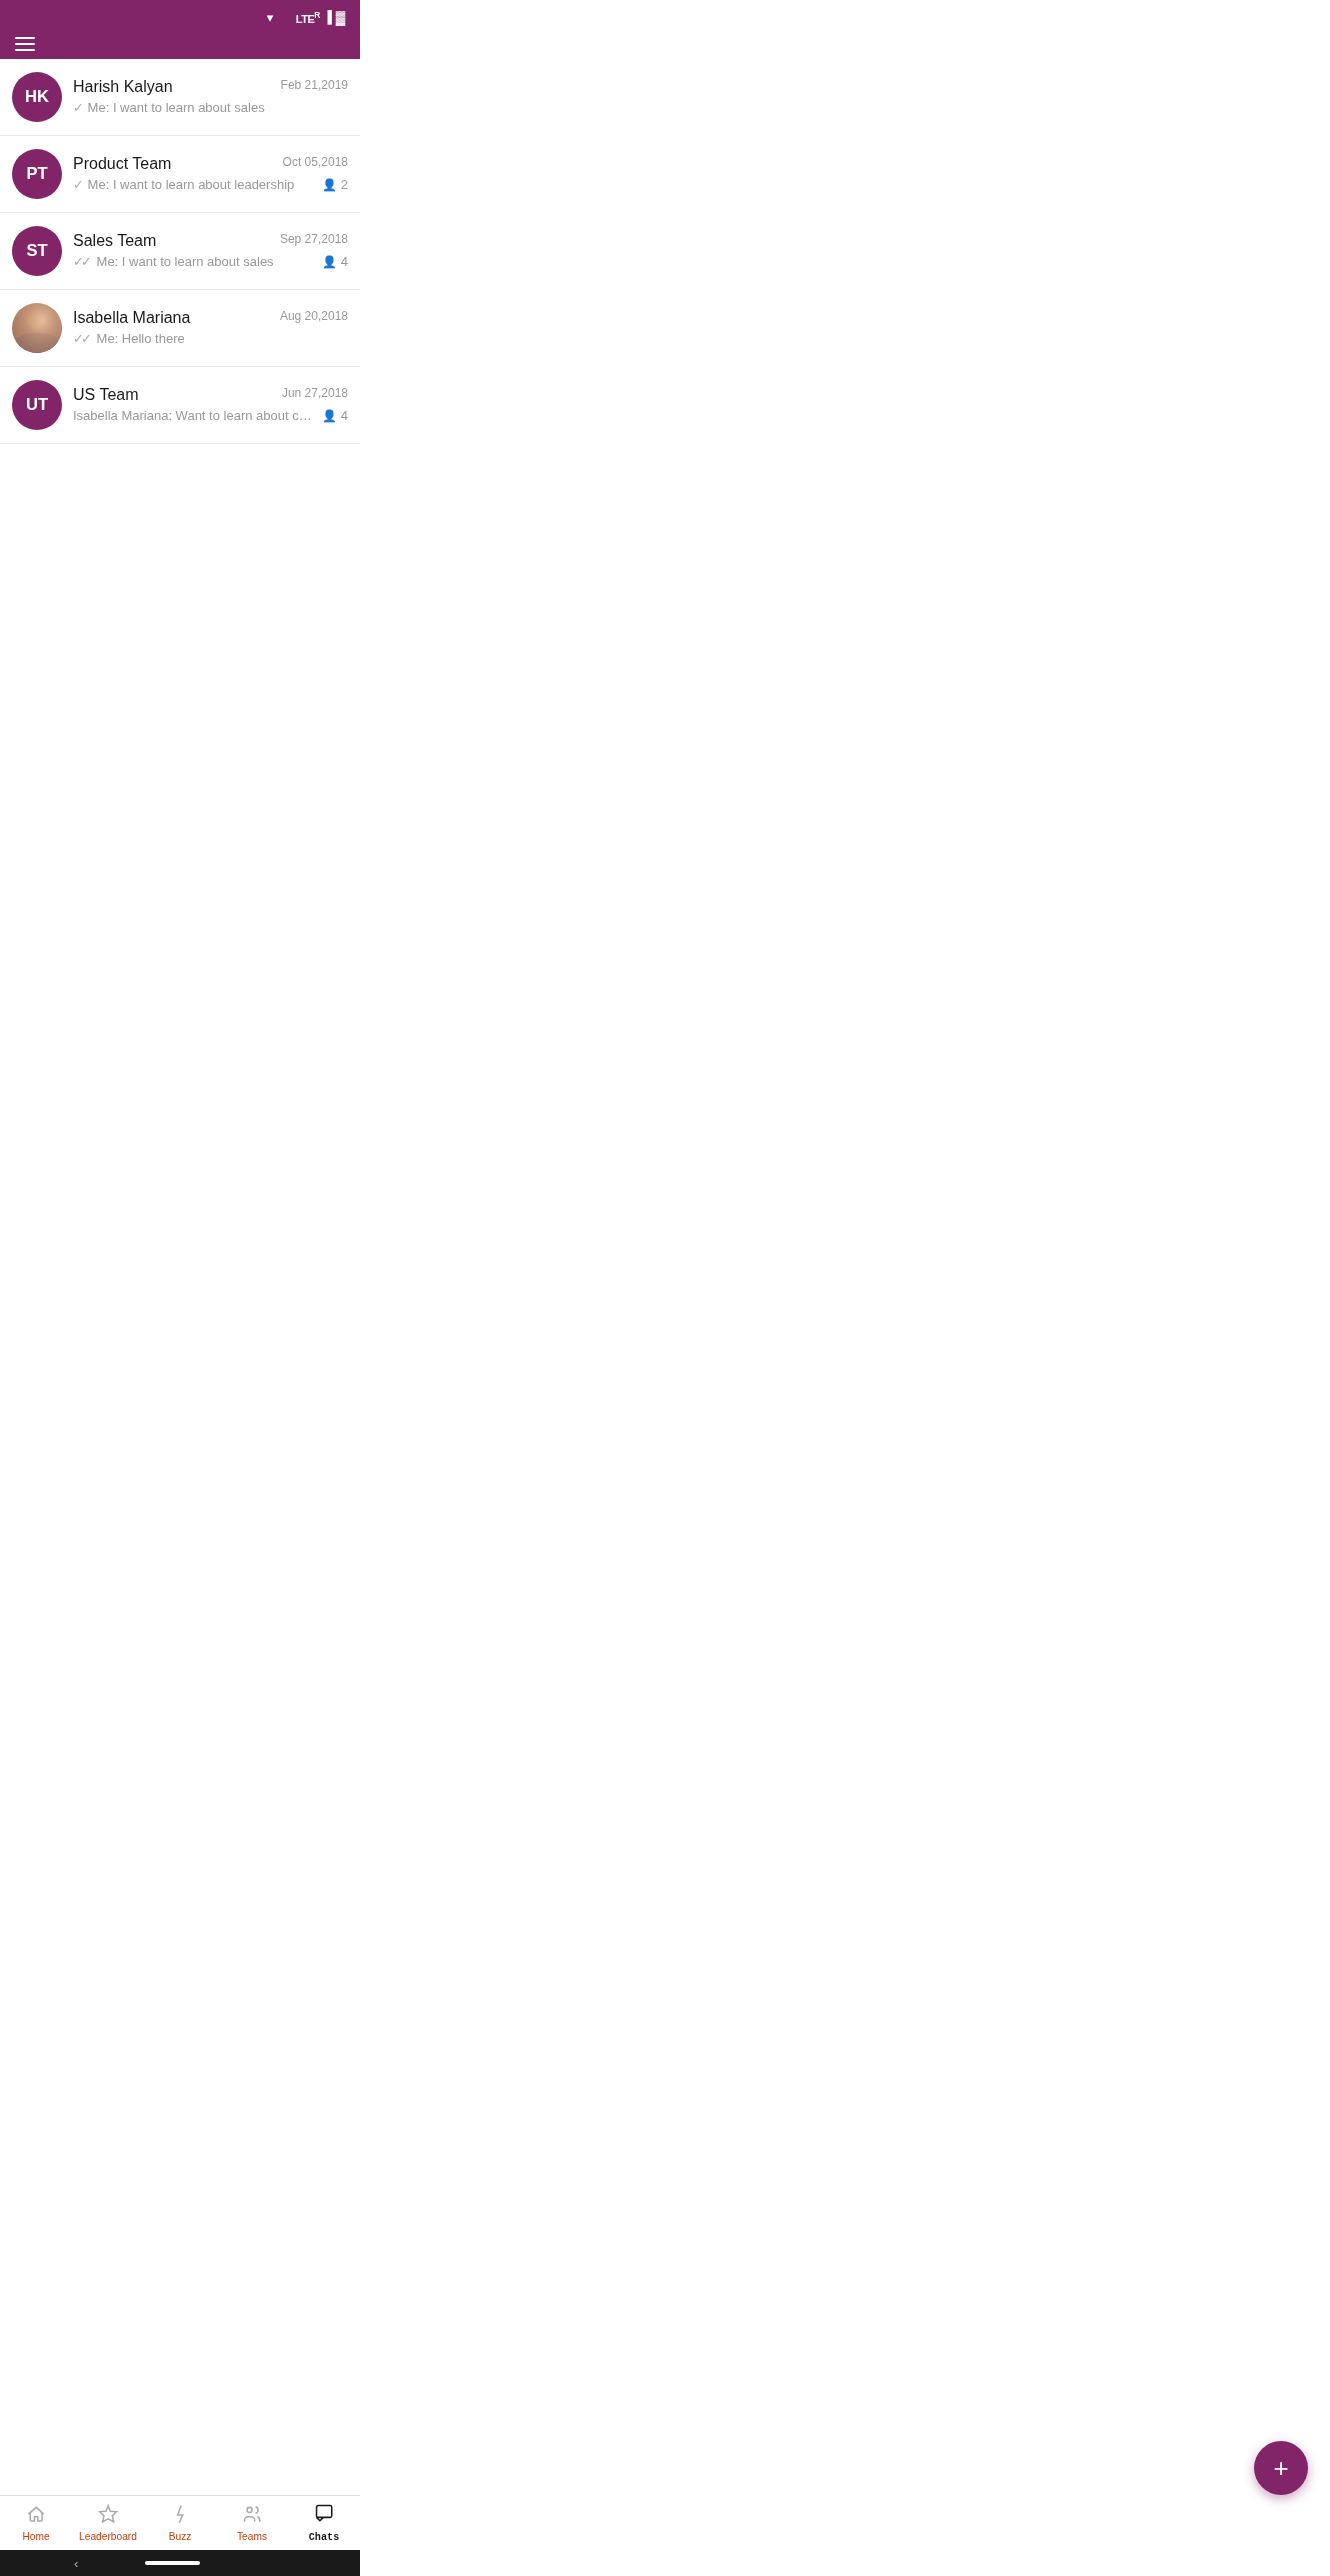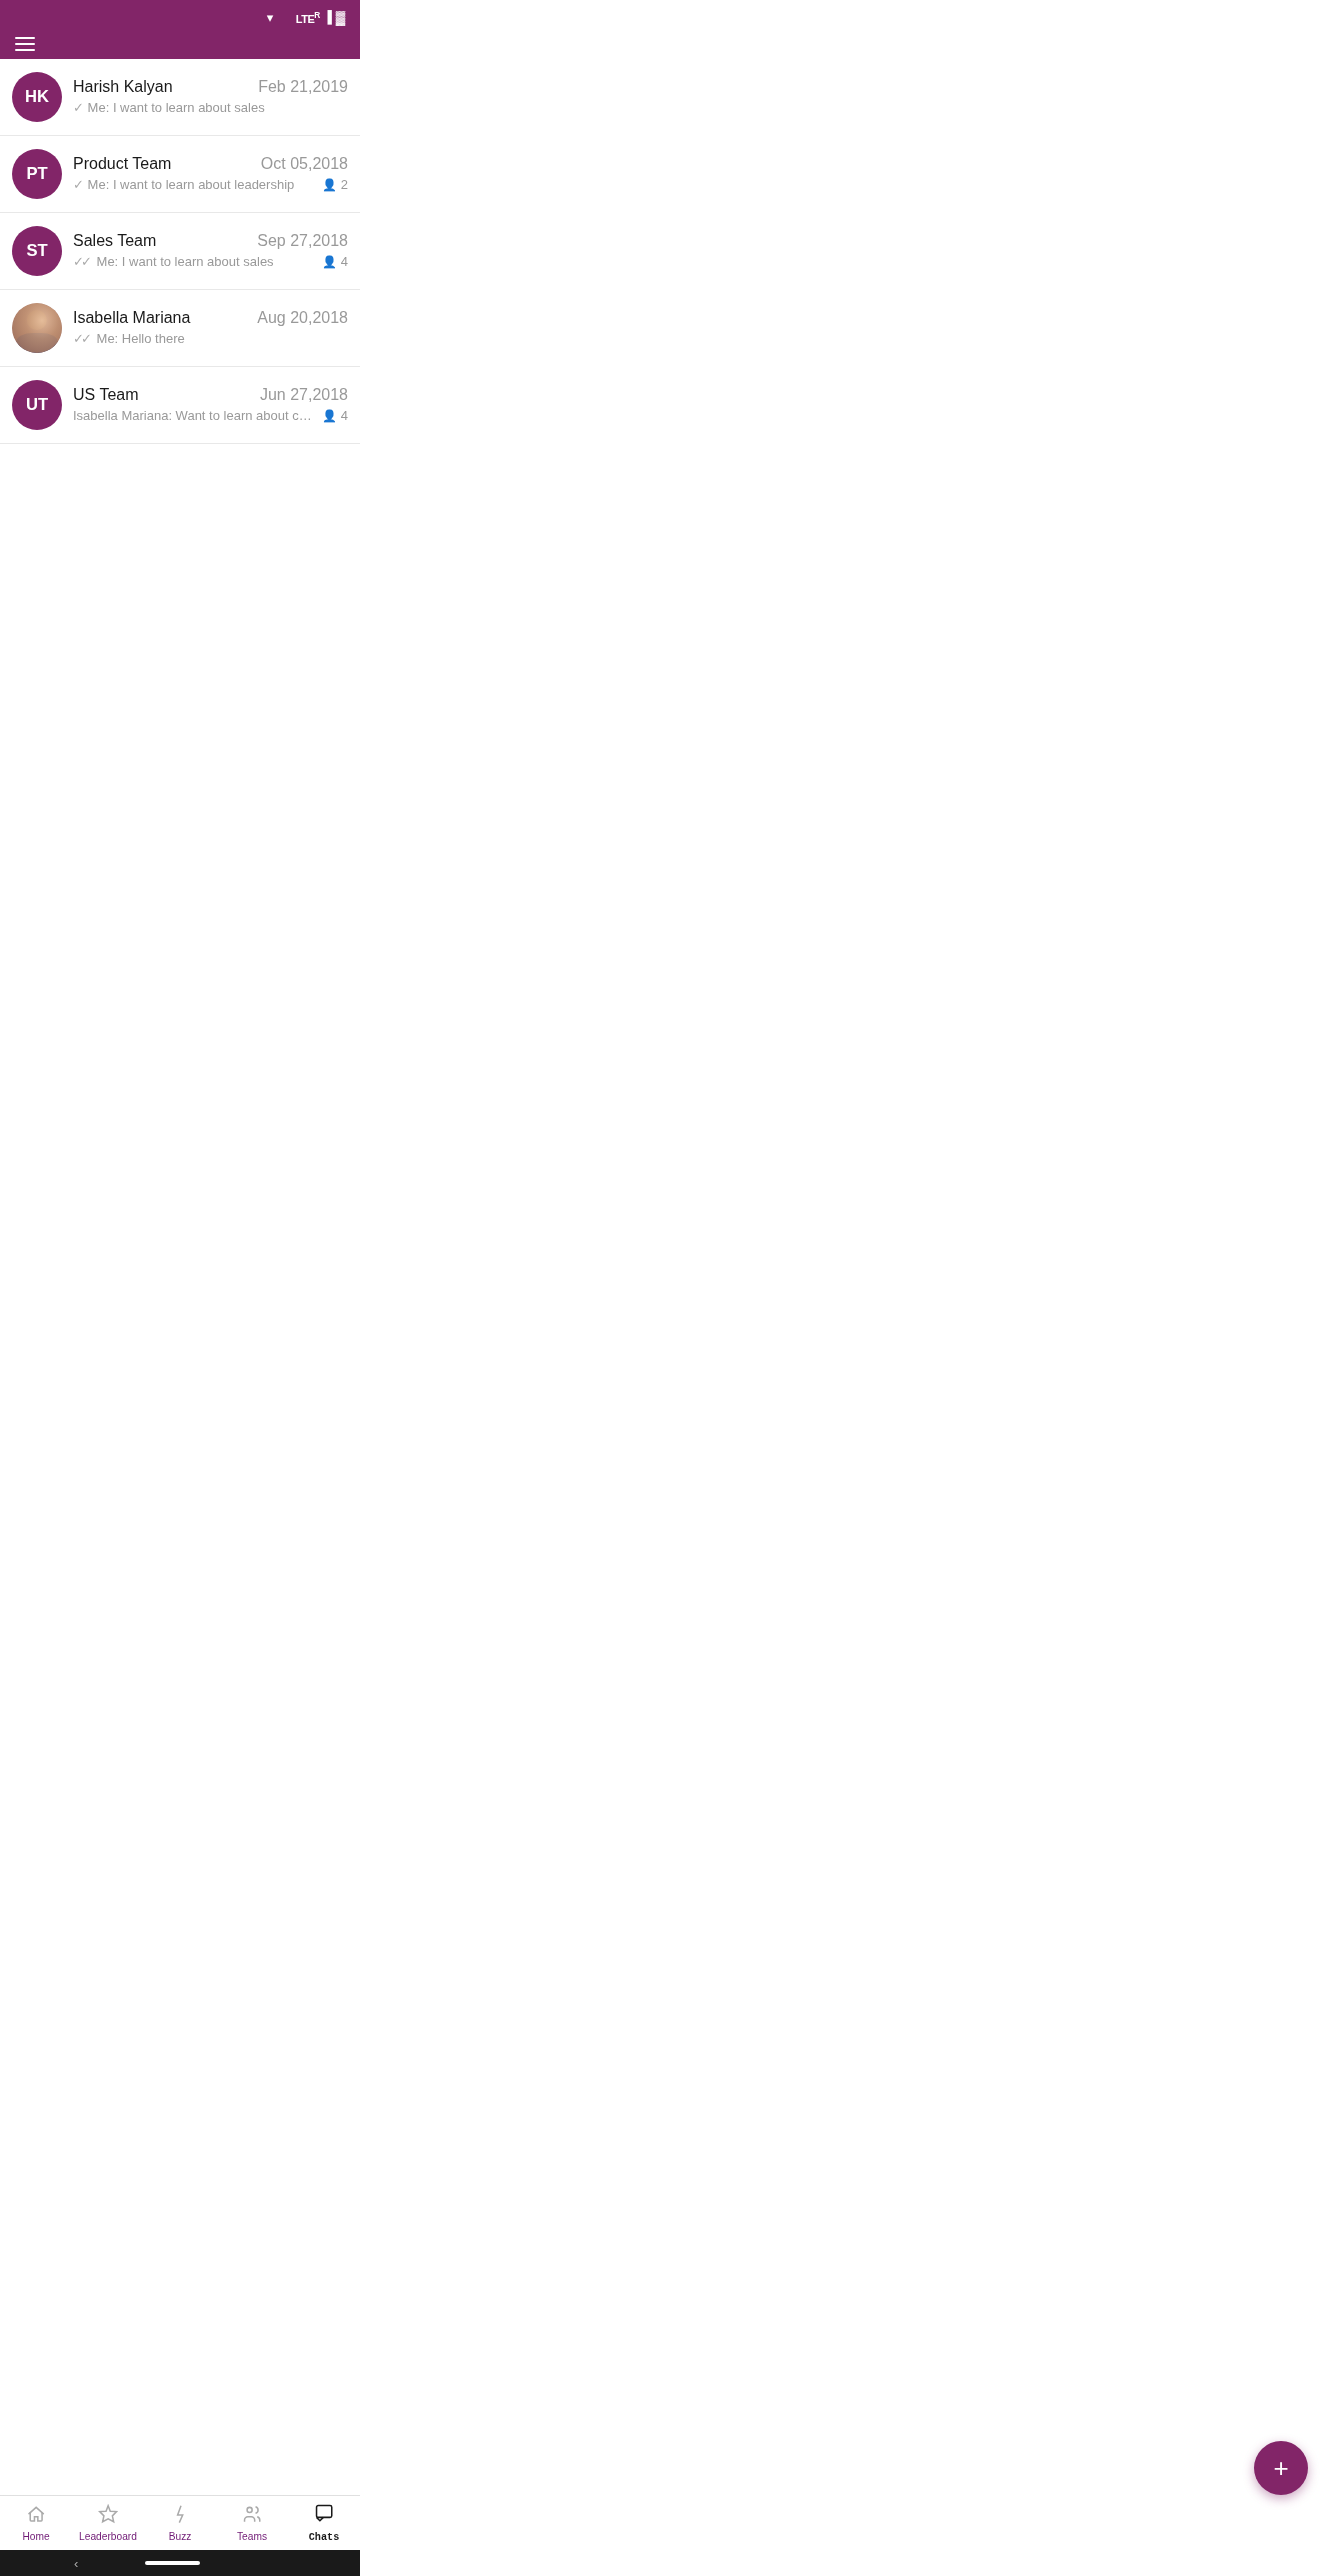--- a/index.html
+++ b/index.html
@@ -111,21 +111,21 @@
       justify-content: space-between;
       align-items: flex-start;
       margin-bottom: 3.7px;
     }
     .chat-name {
       font-size: 16px;
       font-weight: 400;
       color: #1a1a1a;
     }
     .chat-date {
-      font-size: 16px;
+      font-size: 12px;
       color: #999;
       white-space: nowrap;
       margin-left: 7.4px;
     }
     .chat-bottom {
       display: flex;
       justify-content: space-between;
       align-items: center;
     }
     .chat-preview {
@@ -194,21 +194,21 @@
       z-index: 99;
     }
     .nav-item {
       flex: 1;
       display: flex;
       flex-direction: column;
       align-items: center;
       justify-content: center;
       gap: 3.7px;
       cursor: pointer;
-      color: #701a75;
+      color: #c2410c;
     }
     .nav-item.active {
       color: #1a1a1a;
       font-weight: 700;
       font-family: Liberation Mono, monospace;
     }
     .nav-icon {
       font-size: 20.3px;
       line-height: 1;
     }

